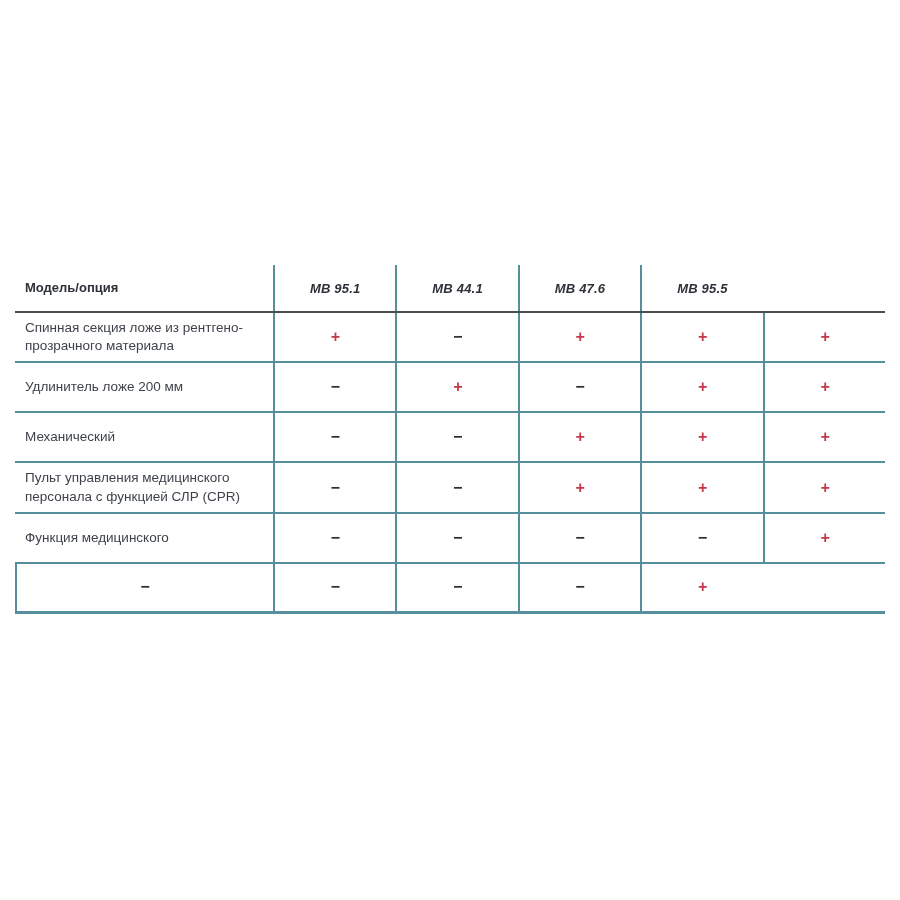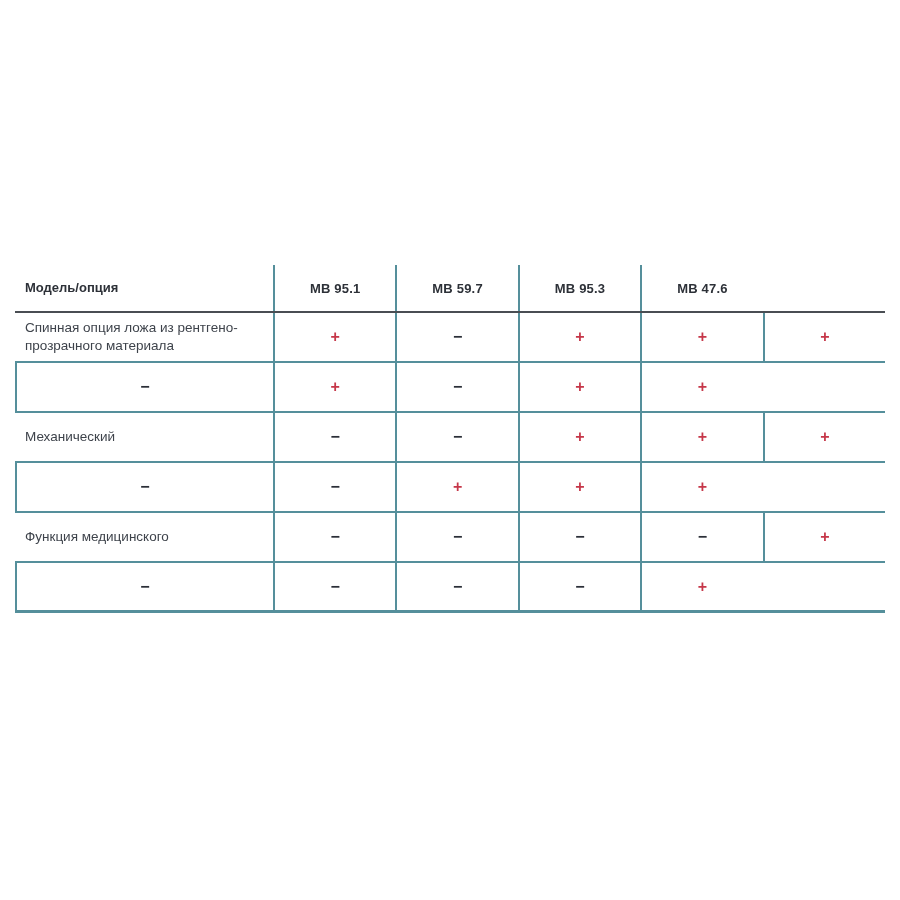--- a/index.html
+++ b/index.html
@@ -46,20 +46,21 @@
   }
   .header-row .label-cell {
     font-weight: 700;
     font-size: 13px;
     color: var(--header-text, #2d3138);
   }
   .value-cell {
     justify-content: center;
     border-left: 2px solid var(--teal, #558f9b);
     text-align: center;
+    font-style: italic;
   }
   .header-col {
     font-weight: 700;
     font-size: 13px;
     color: var(--header-text, #2d3138);
     letter-spacing: 0.2px;
   }
   .mark {
     font-weight: 700;
     font-size: 16px;
@@ -70,45 +71,46 @@
 </style>
 </head>
 <body style="--plus: #c63749; --minus: #2b2f38; --teal: #558f9b; --dark-line: #4a4e53; --header-text: #2d3138; --label-text: #3e434b;">
 
 <div class="page">
   <div class="spec-table">
 
     <div class="row header-row">
       <div class="cell label-cell">Модель/опция</div>
       <div class="cell value-cell header-col">МВ 95.1</div>
-      <div class="cell value-cell header-col">МВ 59.7</div>
-      <div class="cell value-cell header-col">МВ 95.3</div>
+      <div class="cell value-cell header-col">МВ 44.1</div>
       <div class="cell value-cell header-col">МВ 47.6</div>
-    </div>
-
-    <div class="row body-row">
-      <div class="cell label-cell">Спинная опция ложа из рентгено-прозрачного материала</div>
-      <div class="cell value-cell">
-          <span class="mark plus">+</span>
-        </div>
-      <div class="cell value-cell">
-          <span class="mark minus">−</span>
-        </div>
-      <div class="cell value-cell">
-          <span class="mark plus">+</span>
-        </div>
-      <div class="cell value-cell">
-          <span class="mark plus">+</span>
-        </div>
-      <div class="cell value-cell">
-          <span class="mark plus">+</span>
-        </div>
-    </div>
-
-    <div class="row body-row">
+      <div class="cell value-cell header-col">МВ 95.5</div>
+    </div>
+
+    <div class="row body-row">
+      <div class="cell label-cell">Спинная секция ложе из рентгено-прозрачного материала</div>
+      <div class="cell value-cell">
+          <span class="mark plus">+</span>
+        </div>
+      <div class="cell value-cell">
+          <span class="mark minus">−</span>
+        </div>
+      <div class="cell value-cell">
+          <span class="mark plus">+</span>
+        </div>
+      <div class="cell value-cell">
+          <span class="mark plus">+</span>
+        </div>
+      <div class="cell value-cell">
+          <span class="mark plus">+</span>
+        </div>
+    </div>
+
+    <div class="row body-row">
+      <div class="cell label-cell">Удлинитель ложе 200 мм</div>
       <div class="cell value-cell">
           <span class="mark minus">−</span>
         </div>
       <div class="cell value-cell">
           <span class="mark plus">+</span>
         </div>
       <div class="cell value-cell">
           <span class="mark minus">−</span>
         </div>
       <div class="cell value-cell">
@@ -132,20 +134,21 @@
         </div>
       <div class="cell value-cell">
           <span class="mark plus">+</span>
         </div>
       <div class="cell value-cell">
           <span class="mark plus">+</span>
         </div>
     </div>
 
     <div class="row body-row">
+      <div class="cell label-cell">Пульт управления медицинского персонала с функцией СЛР (CPR)</div>
       <div class="cell value-cell">
           <span class="mark minus">−</span>
         </div>
       <div class="cell value-cell">
           <span class="mark minus">−</span>
         </div>
       <div class="cell value-cell">
           <span class="mark plus">+</span>
         </div>
       <div class="cell value-cell">

